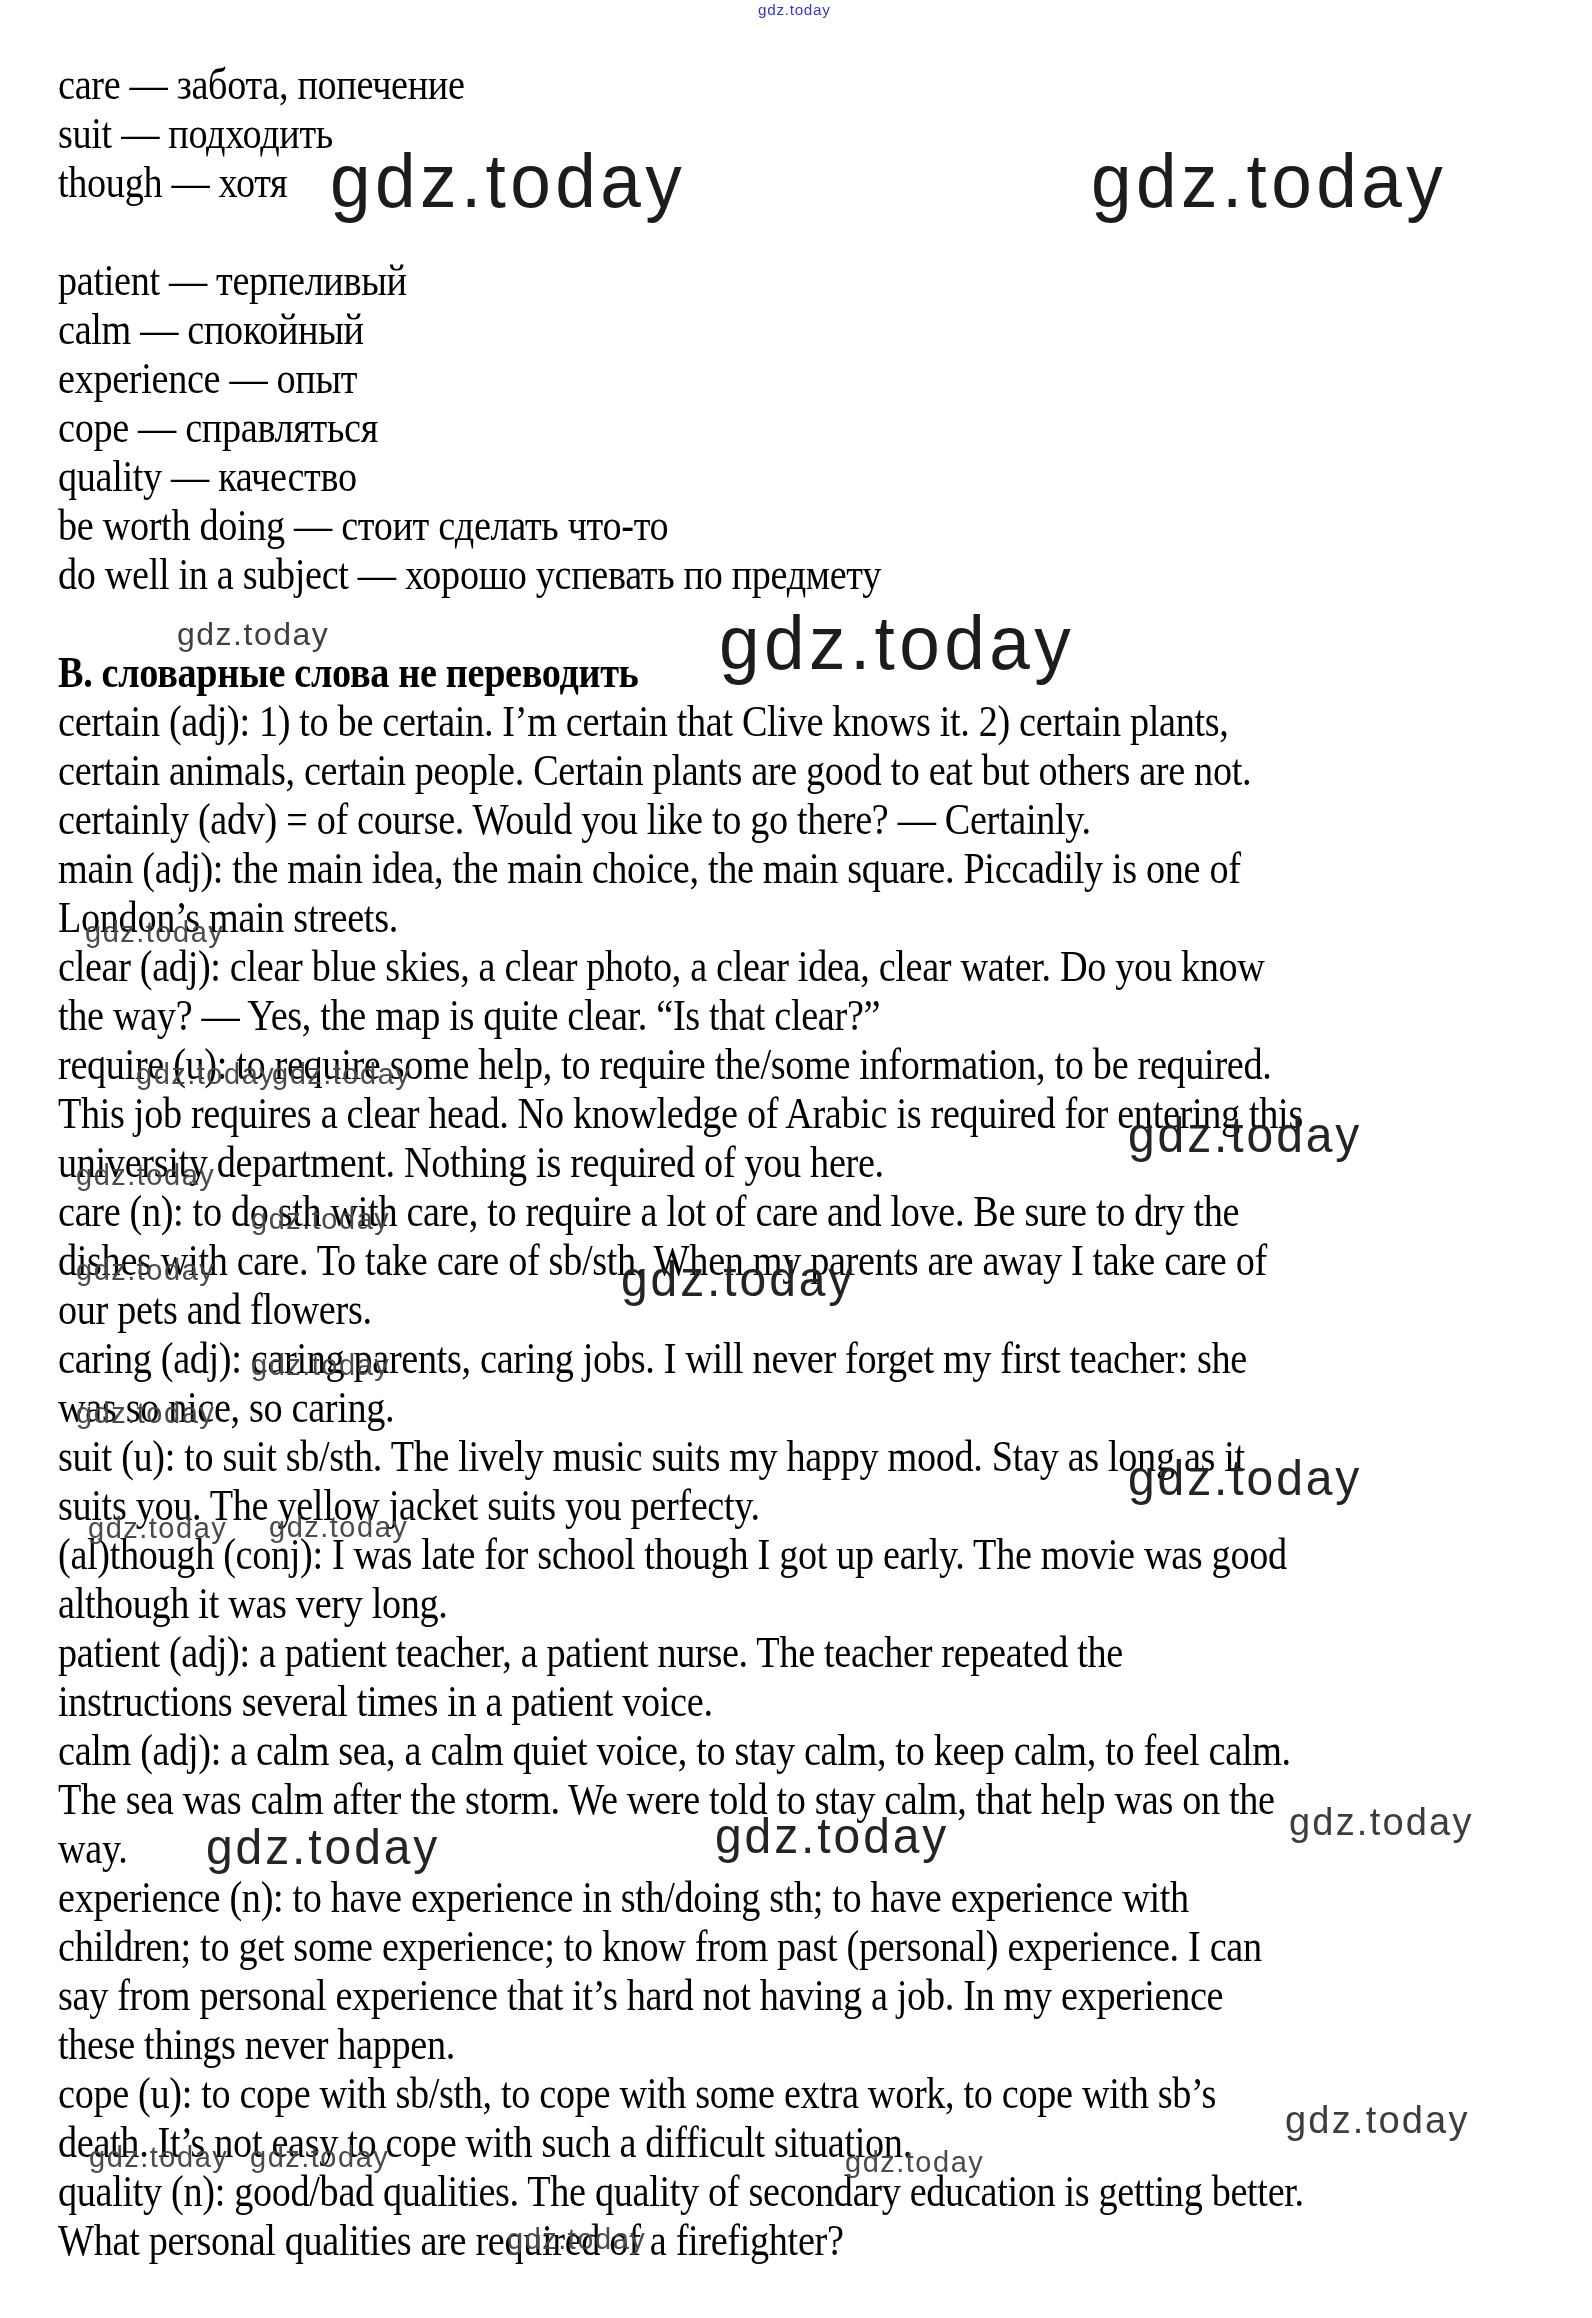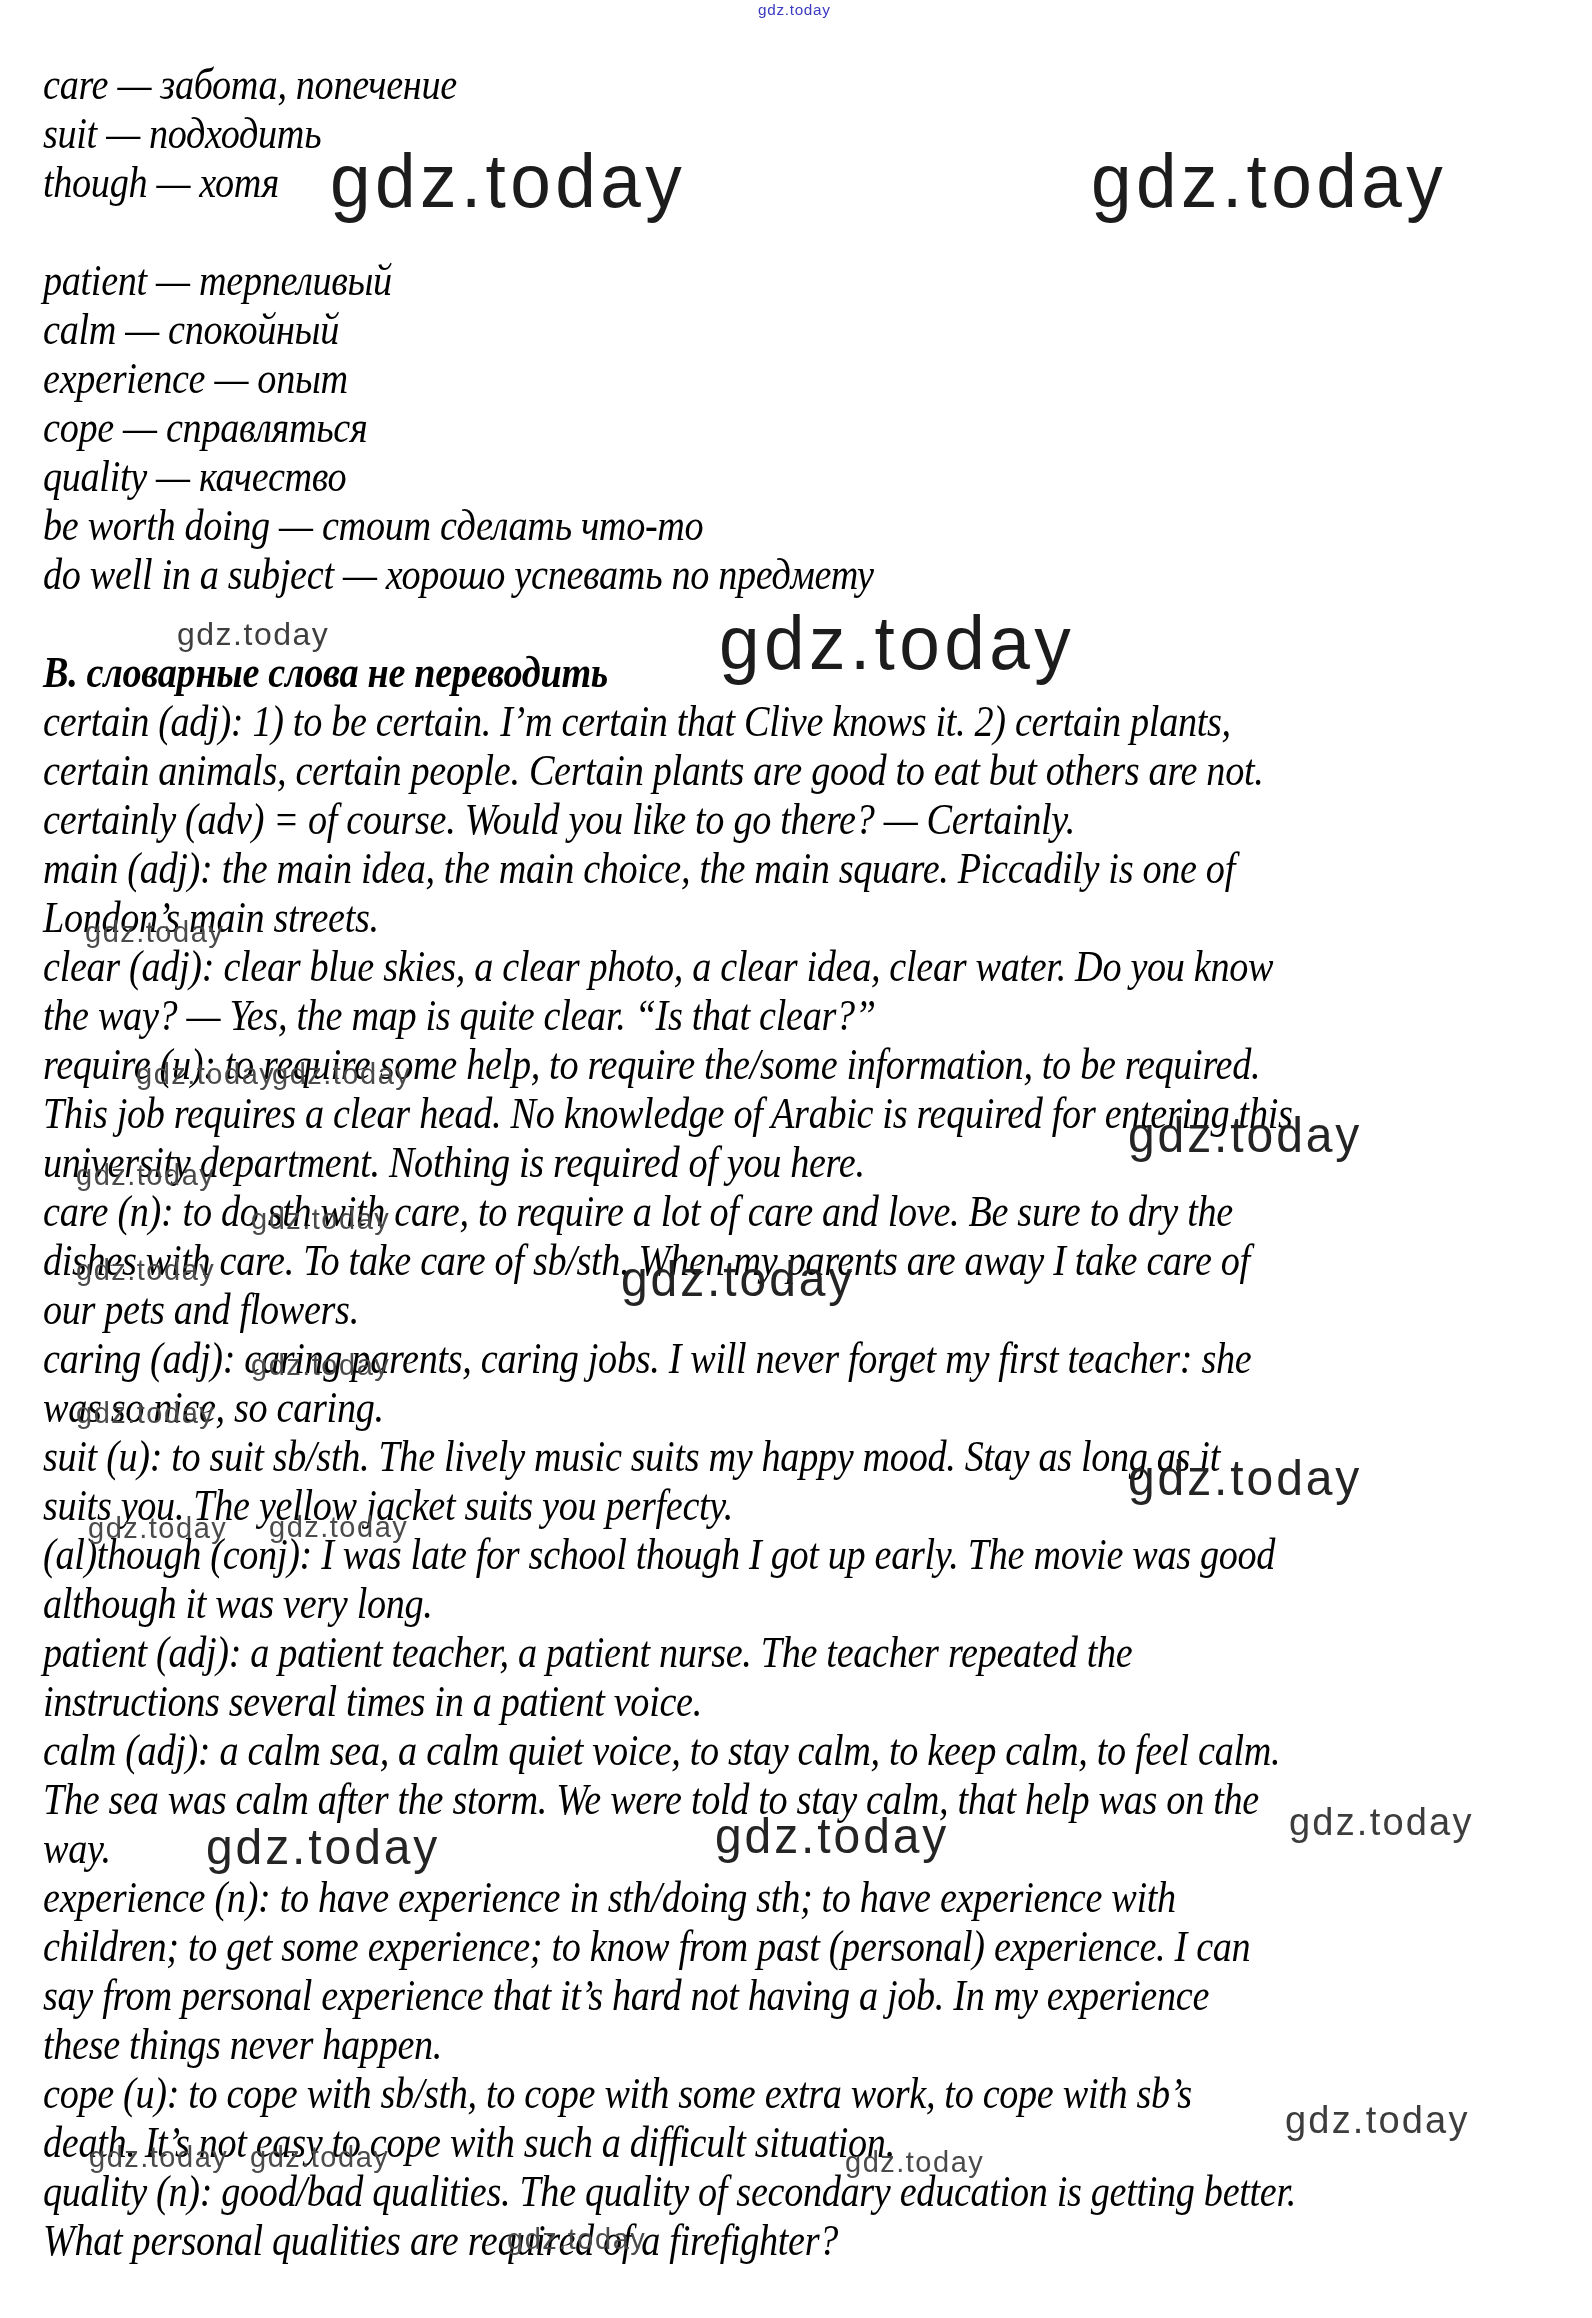--- a/index.html
+++ b/index.html
@@ -7,24 +7,23 @@
     position: relative;
     width: 1593px;
     height: 2319px;
     background: #ffffff;
     overflow: hidden;
     font-family: "Liberation Serif", serif;
     color: #000000;
   }
   .content {
     position: absolute;
-    left: 43px;
+    left: 58px;
     top: 60px;
     width: 1504px;
-    font-style: italic;
   }
   .line {
     height: 49px;
     line-height: 49px;
     font-size: 45px;
     letter-spacing: -0.4px;
     white-space: nowrap;
     transform: scaleX(0.85);
     transform-origin: 0 50%;
   }

